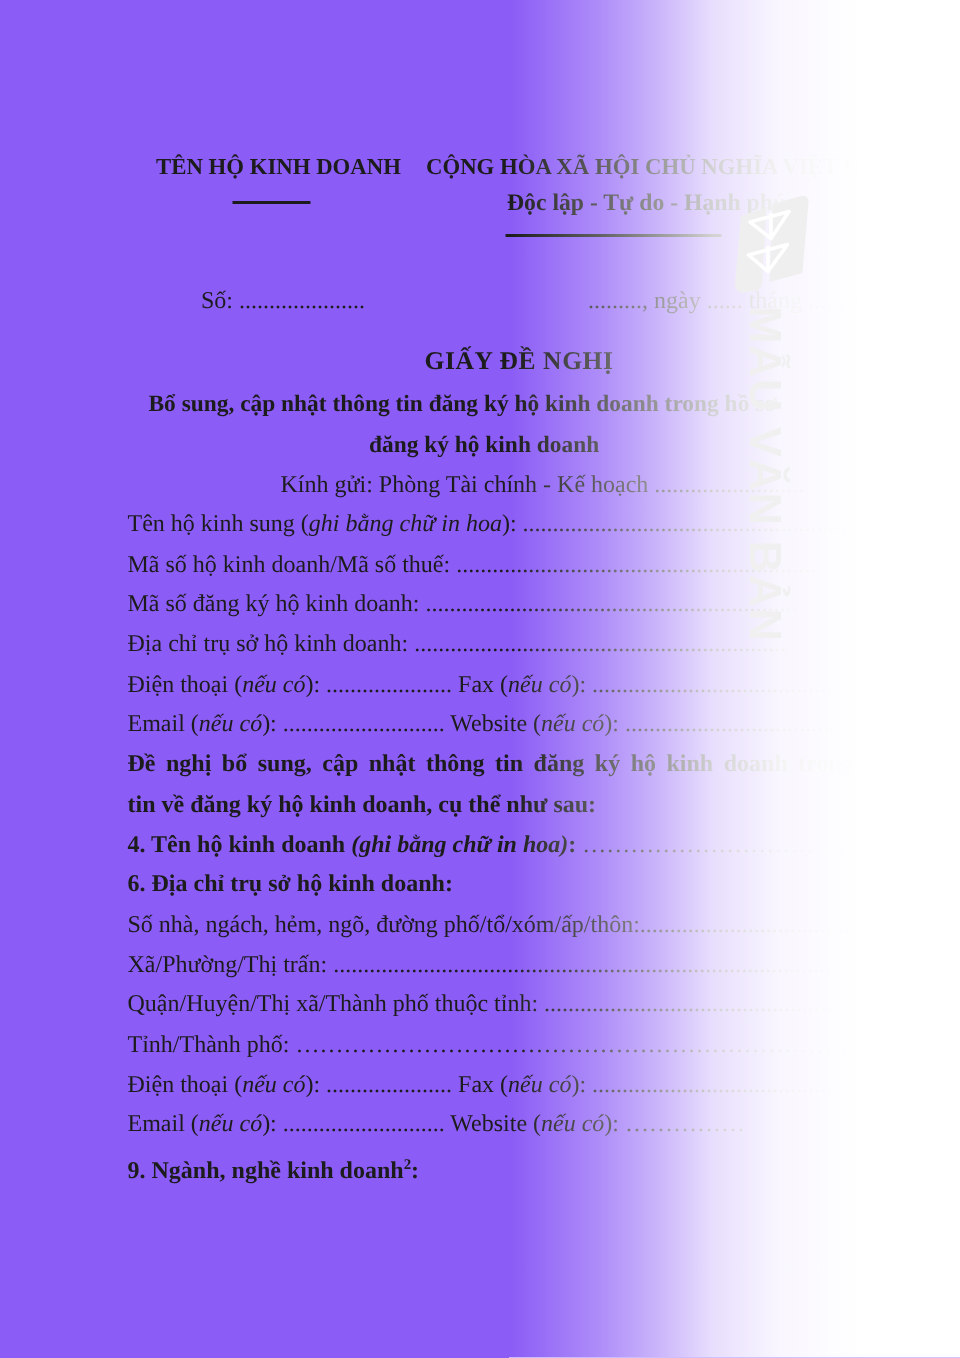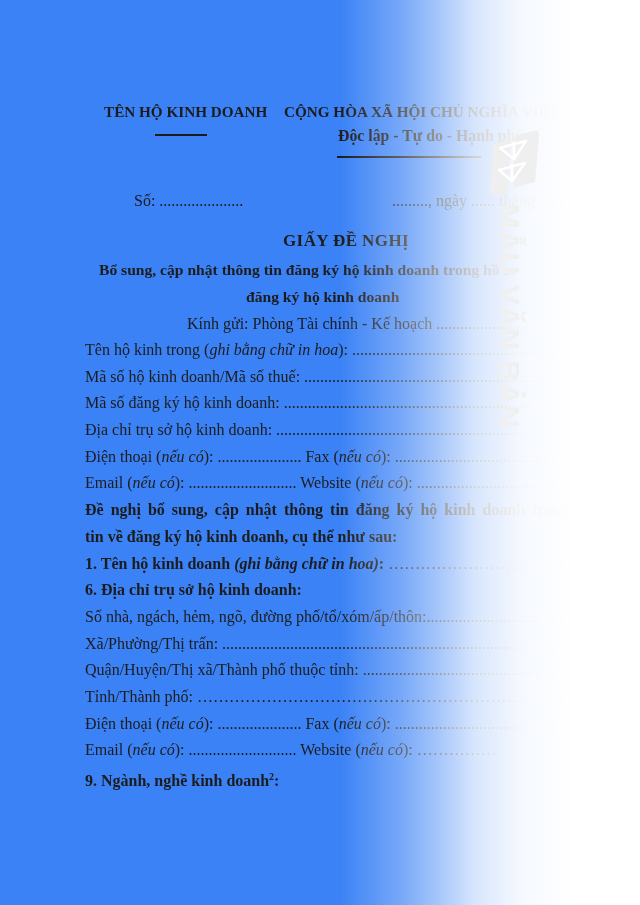--- a/index.html
+++ b/index.html
@@ -50,45 +50,45 @@
   #wm-text{
     position:absolute;left:492px;top:204px;z-index:6;
     writing-mode:vertical-rl;text-orientation:mixed;
     font-family:"Liberation Sans",sans-serif;font-weight:bold;
     font-size:30px;letter-spacing:1px;white-space:pre;
   }
 </style>
 </head>
 <body>
 
-<div class="page" style="color: rgb(28, 28, 28); background: #3b82f6;">
+<div class="page" style="color: rgb(28, 28, 28); background: #8b5cf6;">
 
   <div class="abs" id="org-name">TÊN HỘ KINH DOANH</div>
   <div class="abs" id="org-rule"></div>
   <div class="abs" id="motto1">CỘNG HÒA XÃ HỘI CHỦ NGHĨA VIỆT NAM</div>
   <div class="abs" id="motto2">Độc lập - Tự do - Hạnh phúc</div>
   <div class="abs" id="motto-rule"></div>
   <div class="abs" id="doc-number">Số: .....................</div>
   <div class="abs" id="date-dots">........., ngày ...... tháng ...... năm ......</div>
 
   <div class="abs" id="title-main">GIẤY ĐỀ NGHỊ</div>
   <div class="abs" id="subtitle1">Bổ sung, cập nhật thông tin đăng ký hộ kinh doanh trong hồ sơ</div>
   <div class="abs" id="subtitle2">đăng ký hộ kinh doanh</div>
   <div class="abs" id="recipient">Kính gửi: Phòng Tài chính - Kế hoạch .........................</div>
 
   <div id="body-lines">
-      <div class="line"><span>Tên hộ kinh trong (</span><span class="i">ghi bằng chữ in hoa</span><span>): .......................................................</span></div>
+      <div class="line"><span>Tên hộ kinh sung (</span><span class="i">ghi bằng chữ in hoa</span><span>): .......................................................</span></div>
       <div class="line"><span>Mã số hộ kinh doanh/Mã số thuế: ............................................................</span></div>
       <div class="line"><span>Mã số đăng ký hộ kinh doanh: ..............................................................</span></div>
       <div class="line"><span>Địa chỉ trụ sở hộ kinh doanh: ..............................................................</span></div>
       <div class="line"><span>Điện thoại (</span><span class="i">nếu có</span><span>): ..................... Fax (</span><span class="i">nếu có</span><span>): ........................................</span></div>
       <div class="line"><span>Email (</span><span class="i">nếu có</span><span>): ........................... Website (</span><span class="i">nếu có</span><span>): ...................................</span></div>
       <div class="line wsp"><span class="b">Đề nghị bổ sung, cập nhật thông tin đăng ký hộ kinh doanh trong hồ sơ/thông</span></div>
       <div class="line"><span class="b">tin về đăng ký hộ kinh doanh, cụ thể như sau:</span></div>
-      <div class="line"><span class="b">1. Tên hộ kinh doanh </span><span class="bi">(ghi bằng chữ in hoa)</span><span class="b">: </span><span>………………………………</span></div>
+      <div class="line"><span class="b">4. Tên hộ kinh doanh </span><span class="bi">(ghi bằng chữ in hoa)</span><span class="b">: </span><span>………………………………</span></div>
       <div class="line"><span class="b">6. Địa chỉ trụ sở hộ kinh doanh:</span></div>
       <div class="line"><span>Số nhà, ngách, hẻm, ngõ, đường phố/tổ/xóm/ấp/thôn:.............................................</span></div>
       <div class="line"><span>Xã/Phường/Thị trấn: ....................................................................................</span></div>
       <div class="line"><span>Quận/Huyện/Thị xã/Thành phố thuộc tỉnh: ................................................</span></div>
       <div class="line"><span>Tỉnh/Thành phố: ………………………………………………………………</span></div>
       <div class="line"><span>Điện thoại (</span><span class="i">nếu có</span><span>): ..................... Fax (</span><span class="i">nếu có</span><span>): ........................................</span></div>
       <div class="line"><span>Email (</span><span class="i">nếu có</span><span>): ........................... Website (</span><span class="i">nếu có</span><span>): ……………</span></div>
       <div class="line"><span class="b">9. Ngành, nghề kinh doanh</span><span class="bsup">2</span><span class="b">:</span></div>
     </div>
 

